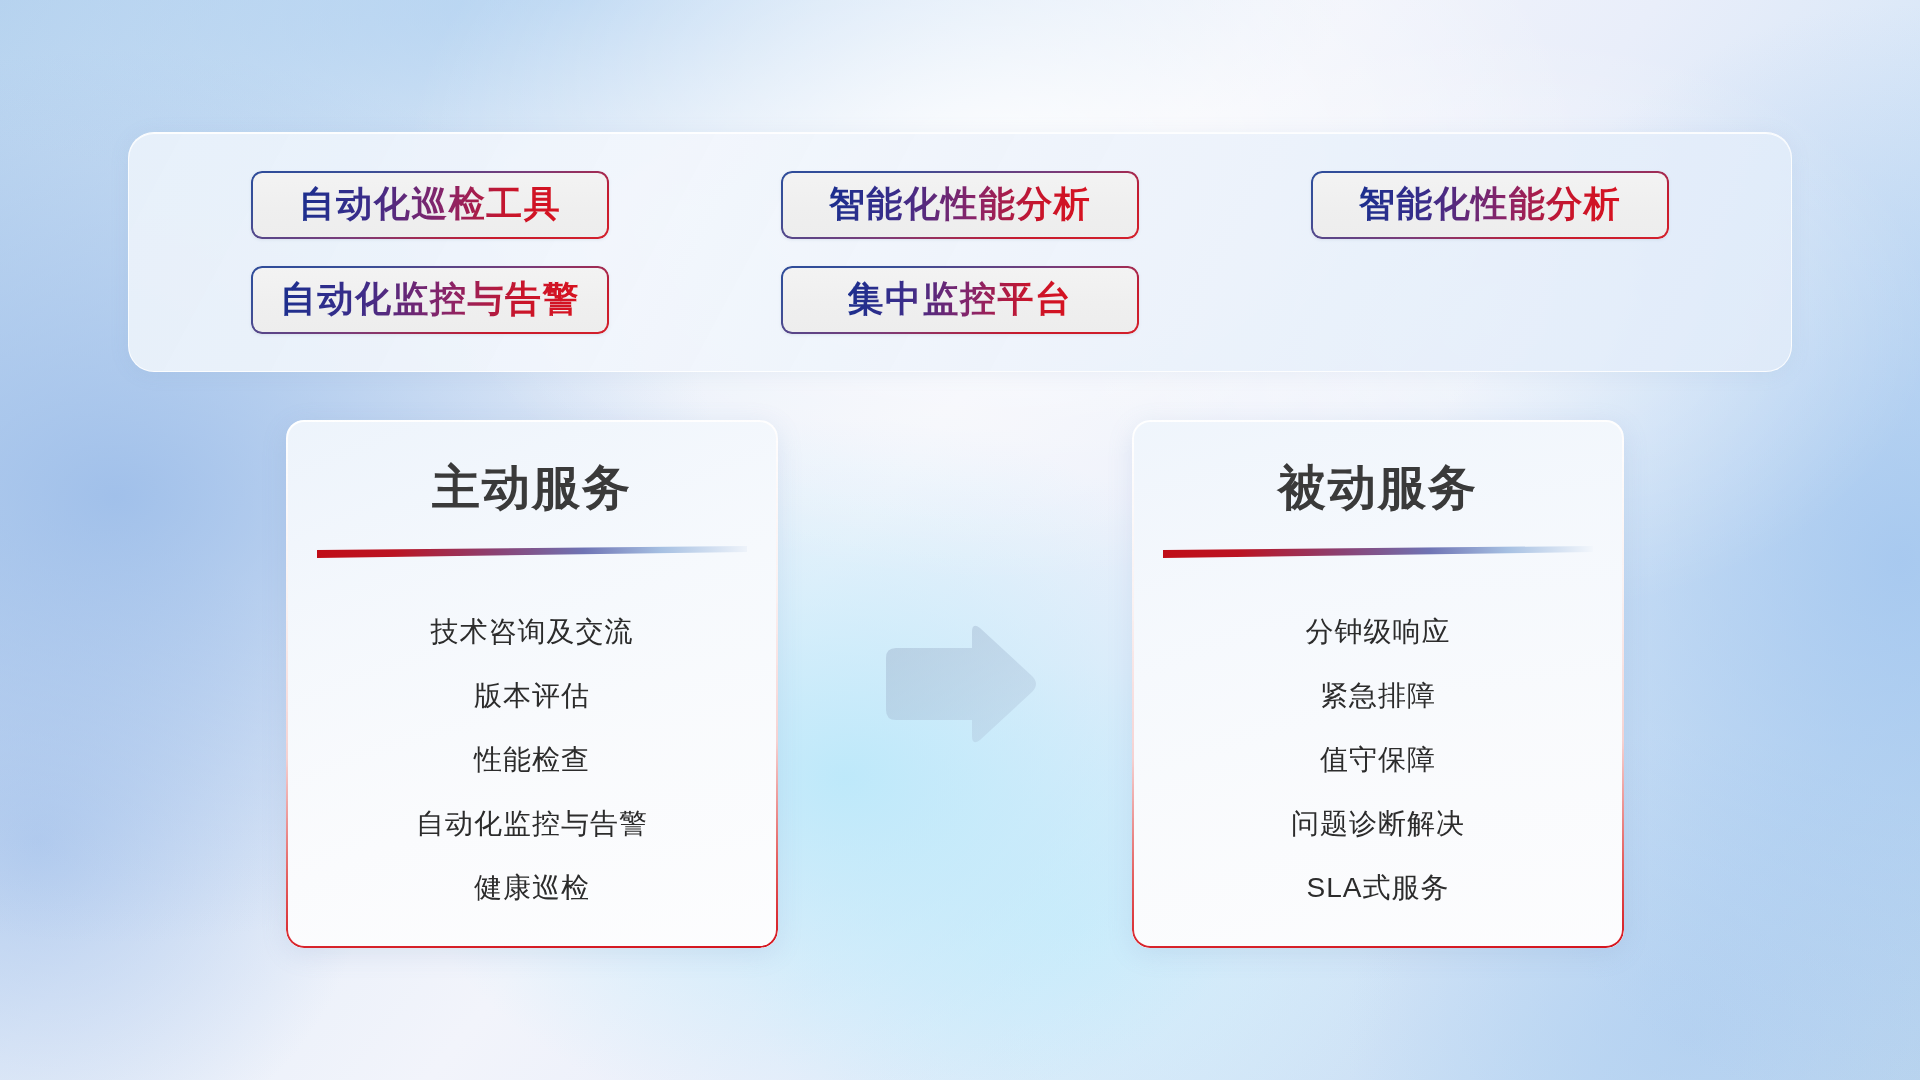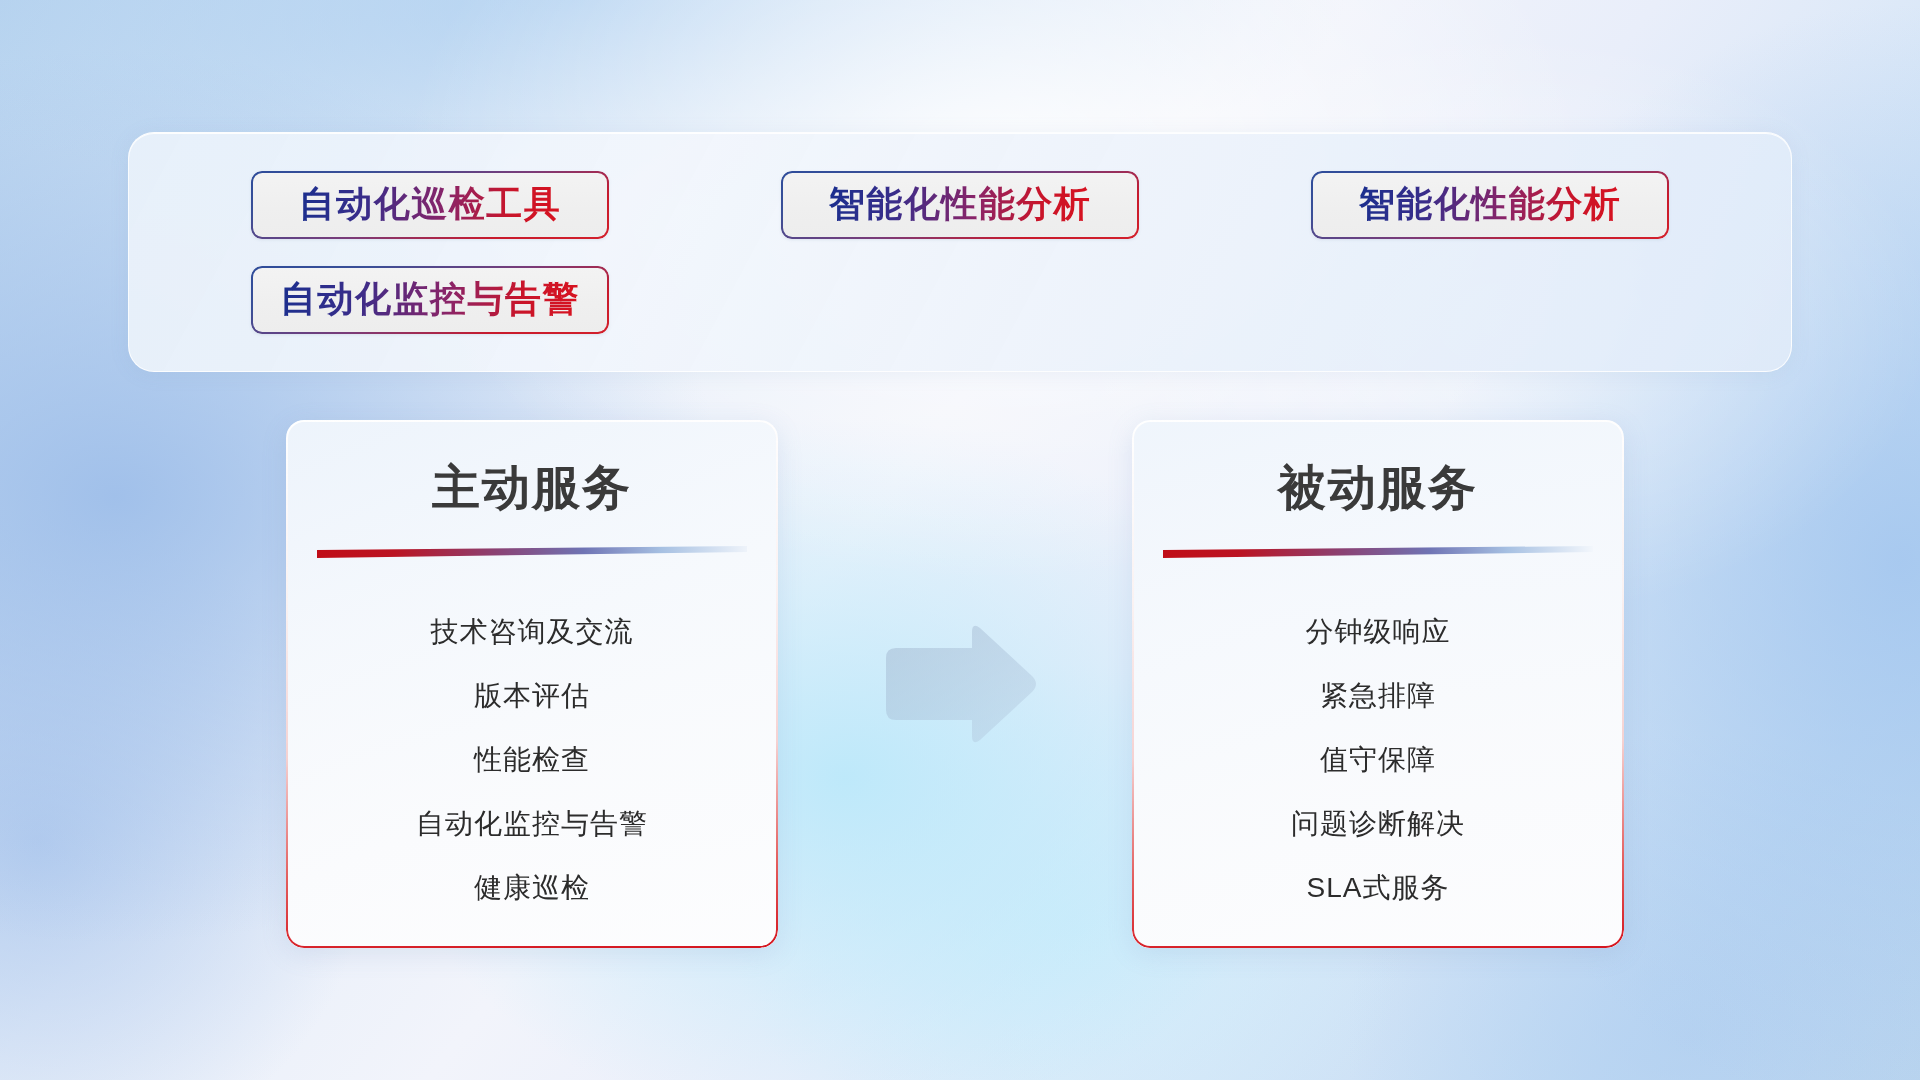--- a/index.html
+++ b/index.html
@@ -156,20 +156,23 @@
       <span class="pill-label">自动化巡检工具</span>
     </div>
     <div class="pill">
       <span class="pill-label">智能化性能分析</span>
     </div>
     <div class="pill">
       <span class="pill-label">智能化性能分析</span>
     </div>
     <div class="pill">
       <span class="pill-label">自动化监控与告警</span>
+    </div>
+    <div class="pill">
+      <span class="pill-label">集中监控平台</span>
     </div>
 
   </div>
 </section>
 
 <section class="card" id="card-active">
   <h2 class="card-title">主动服务</h2>
 
   <div class="divider">
     <svg viewBox="0 0 430 14" preserveAspectRatio="none" aria-hidden="true">

